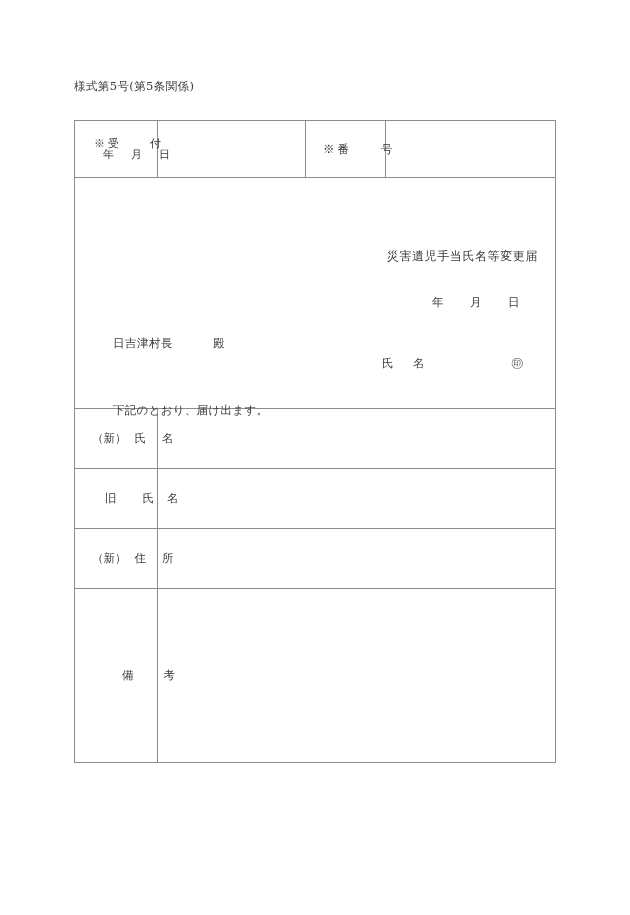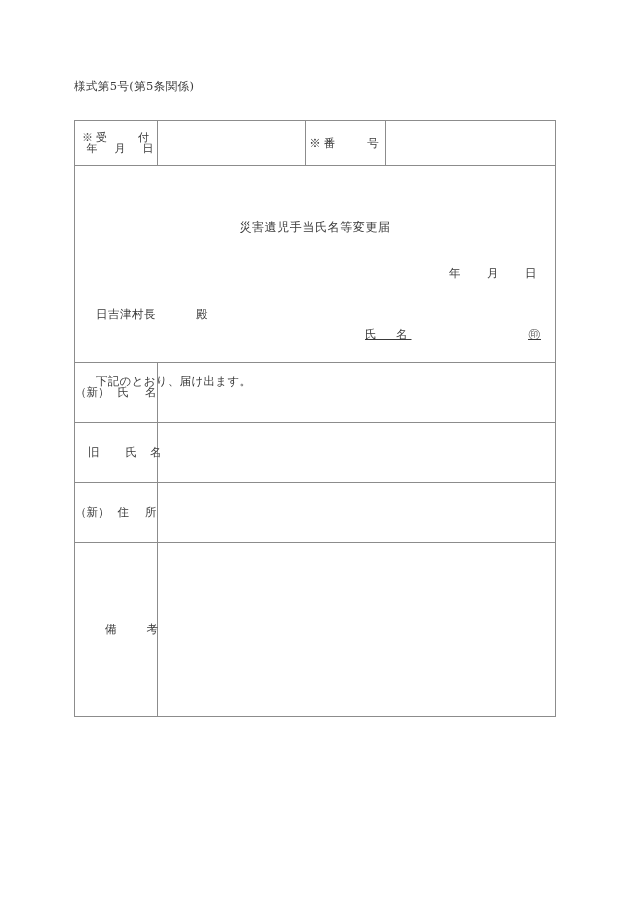--- a/index.html
+++ b/index.html
@@ -38,21 +38,21 @@
   .form-table {
     position: absolute;
     left: 74px;
     top: 120px;
     width: 481px;
     border-collapse: collapse;
     table-layout: fixed;
   }
   .form-table td {
     border: 1px solid #8c8c8c;
-    padding: 0;
+    padding: 17px;
     vertical-align: middle;
     font-size: 11.5px;
     color: #3a3a3a;
   }
 
   
   .r-receipt { height: 45px; }
   .cell-receipt-label {
     text-align: center;
     line-height: 1.0;
@@ -78,21 +78,21 @@
   .r-head { height: 196px; }
   .head-block {
     position: relative;
     height: 196px;
   }
   .doc-title {
     position: absolute;
     top: 53px;
     left: 0;
     right: 0;
-    text-align: center;
+    text-align: right;
     font-size: 12px;
     letter-spacing: 0.6px;
     white-space: nowrap;
   }
   .date-line {
     position: absolute;
     top: 100px;
     right: 18px;
     font-size: 11.5px;
     letter-spacing: 0.5px;
@@ -112,21 +112,20 @@
     position: absolute;
     top: 161px;
     left: 290px;
     right: 14px;
     font-size: 11.5px;
     white-space: nowrap;
     letter-spacing: 0.5px;
     display: flex;
     justify-content: space-between;
     align-items: center;
-    text-decoration: underline;
   }
   .name-line .nm { letter-spacing: 4px; }
   .name-line .seal { font-size: 12.5px; line-height: 1; }
   .statement {
     position: absolute;
     top: 208px;
     left: 21px;
     font-size: 11.5px;
     letter-spacing: 0.3px;
     white-space: nowrap;

